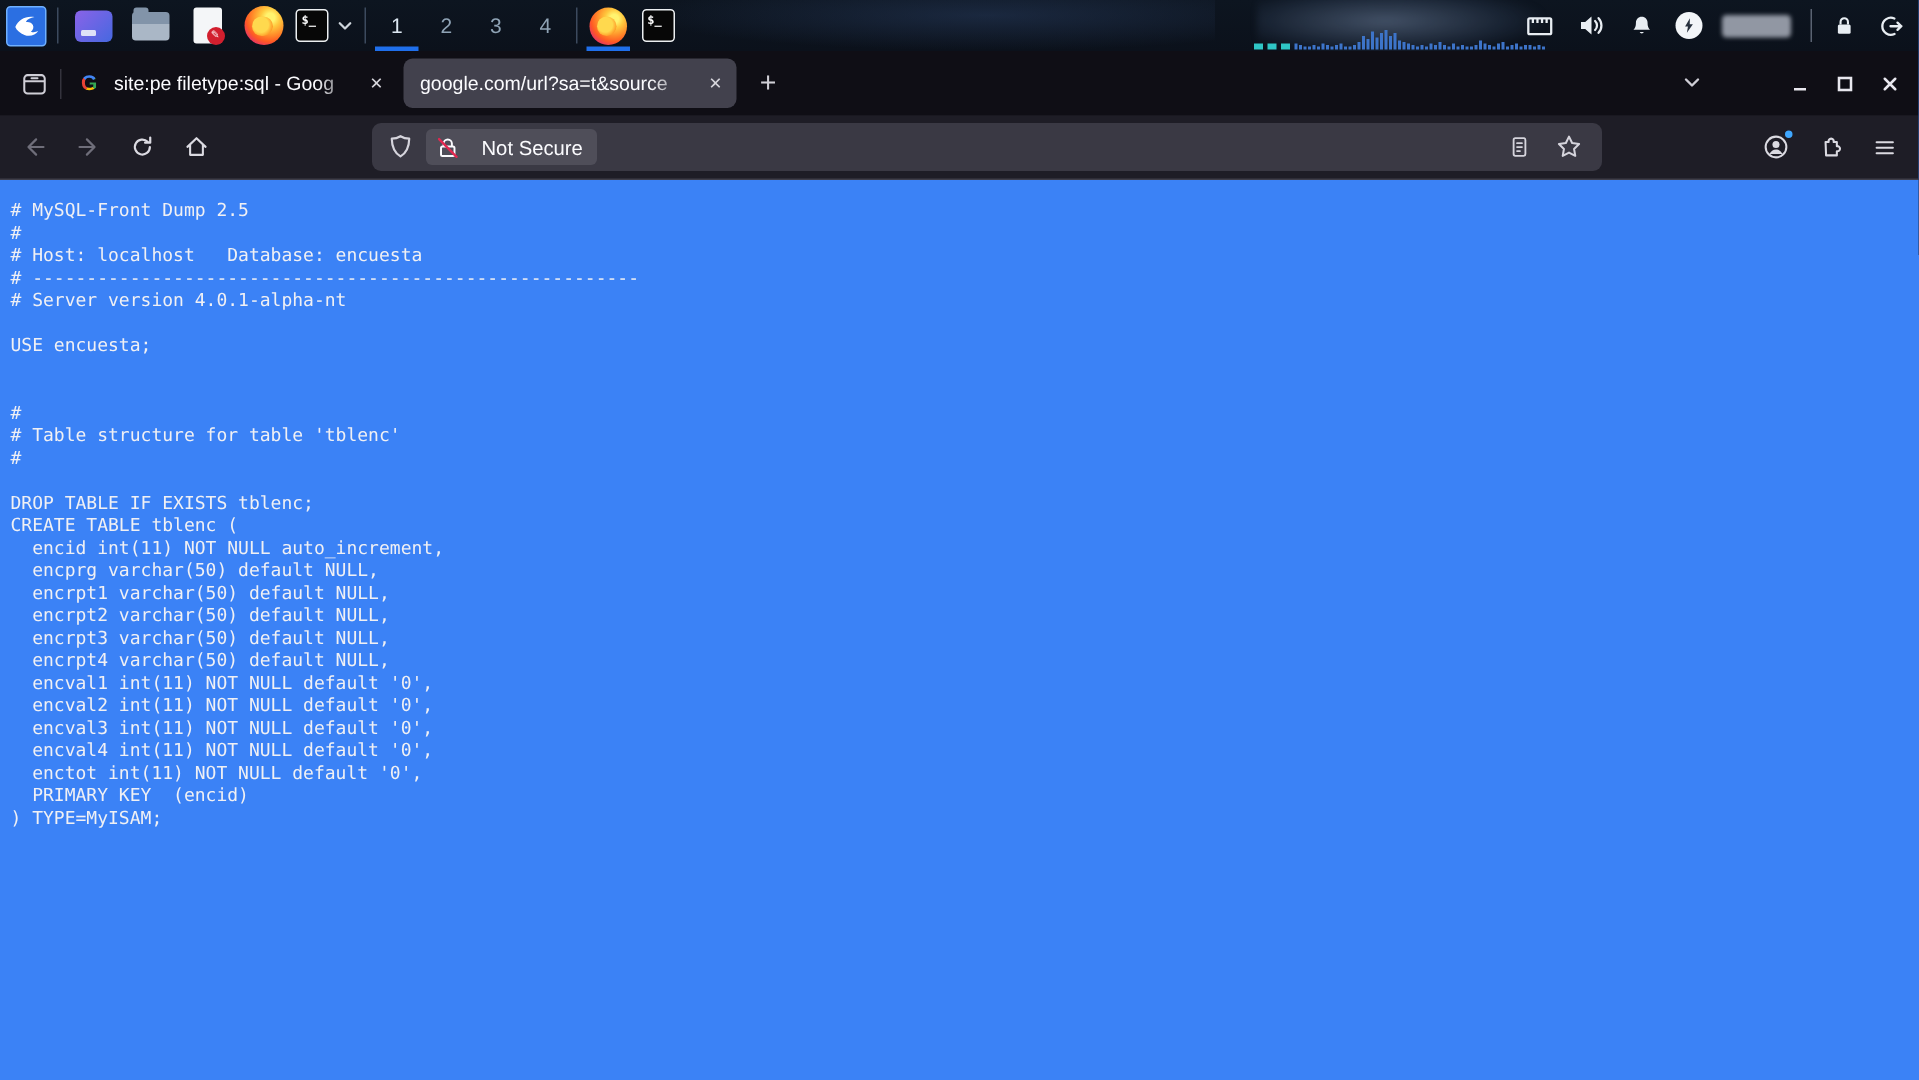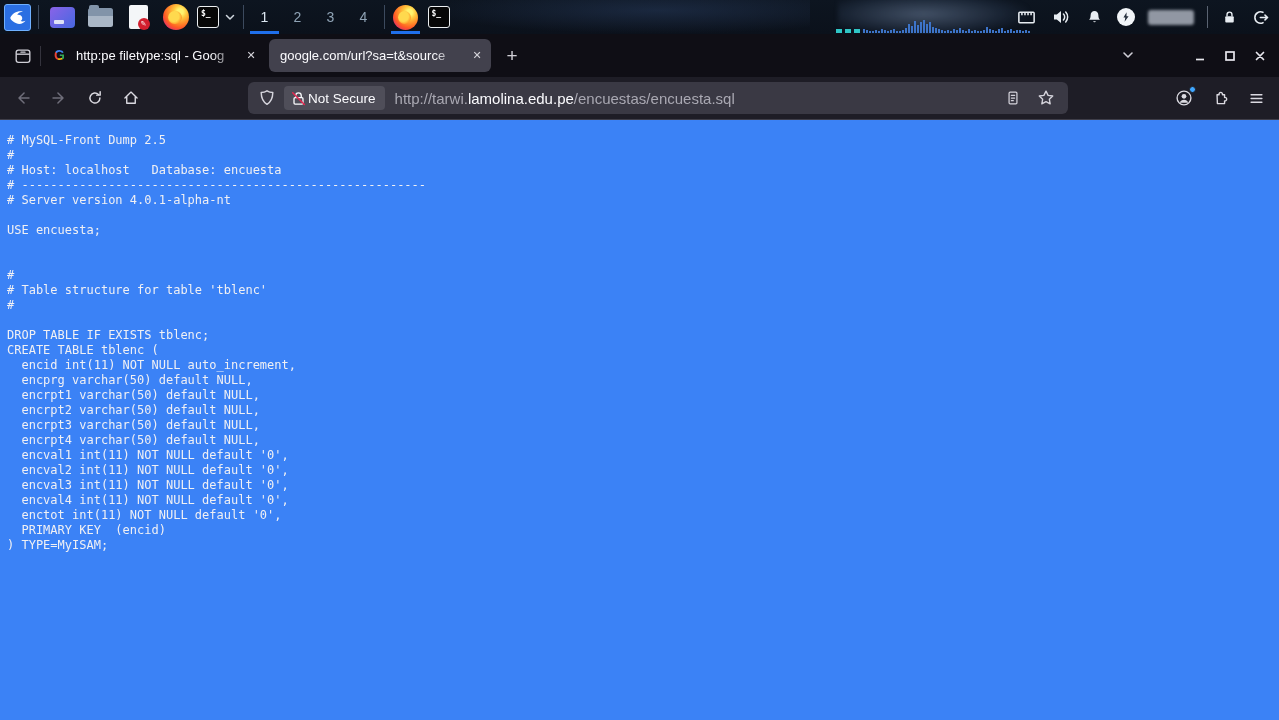--- a/index.html
+++ b/index.html
@@ -110,21 +110,21 @@
   .nav-left { position:absolute; left:8px; top:6px; display:flex; gap:6px; }
   .nav-btn { width:30px; height:30px; border-radius:4px; display:flex; align-items:center; justify-content:center; color:#dbdae1; }
   .nav-btn.disabled { color:#6f6e7a; }
   .urlbar {
     position:absolute; left:248px; top:5px; width:820px; height:32px;
     background:#3a3944; border-radius:6px; display:flex; align-items:center;
   }
   .shield-wrap { margin-left:9px; color:#d5d4dc; }
   .secbadge {
     margin-left:7px; height:24px; padding:0 9px 0 5px; border-radius:4px; background:#4f4e59;
-    display:flex; align-items:center; gap:0; color:#fbfbfe; font-size:13.5px;
+    display:flex; align-items:center; gap:13px; color:#fbfbfe; font-size:13.5px;
   }
   .url-text { margin-left:10px; font-size:15px; white-space:nowrap; }
   .url-dim { color:#a9a8b2; }
   .url-domain { color:#fbfbfe; }
   .urlbar-actions { position:absolute; right:10px; top:0; height:32px; display:flex; align-items:center; gap:9px; color:#d5d4dc; }
   .urlbar-action { width:24px; height:24px; display:flex; align-items:center; justify-content:center; border-radius:3px; }
   .nav-right { position:absolute; right:8px; top:6px; display:flex; gap:6px; }
   .account-wrap { position:relative; }
   .account-dot { position:absolute; top:3px; right:3px; width:7px; height:7px; border-radius:50%; background:#3fa7ff; border:1px solid #1e1d26; }
 
@@ -308,21 +308,21 @@
           <rect x="3.5" y="4.5" width="15" height="13.5" rx="2.5"></rect>
           <path d="M3.5 9h15"></path>
           <path d="M8.8 6.8h4.4" stroke-linecap="round"></path>
         </g>
       </svg>
   </div>
   <div class="tab-sep"></div>
 
   <div class="tab">
     <span class="tab-favicon">G</span>
-    <span class="tab-title">http:pe filetype:sql - Goog</span>
+    <span class="tab-title">site:pe filetype:sql - Goog</span>
     <span class="tab-close">✕</span>
   </div>
 
   <div class="tab active">
     <span class="tab-title">google.com/url?sa=t&amp;source</span>
     <span class="tab-close">✕</span>
   </div>
 
   <div class="icon-btn newtab-btn">+</div>
 
@@ -389,21 +389,20 @@
         <svg width="19" height="19" viewBox="0 0 22 22">
             <g fill="none" stroke="currentColor" stroke-width="1.5">
               <path d="M7.8 10V7.8a3.2 3.2 0 0 1 6.4 0V10"></path>
               <rect x="5.8" y="10" width="10.4" height="7.4" rx="1.2"></rect>
             </g>
             <path d="M4.3 4.3L17.8 18" stroke="#e22850" stroke-width="1.8" stroke-linecap="round"></path>
           </svg>
       </span>
       <span>Not Secure</span>
     </span>
-    <span class="url-text"><span class="url-dim">http://tarwi.</span><span class="url-domain">lamolina.edu.pe</span><span class="url-dim">/encuestas/encuesta.sql</span></span>
     <span class="urlbar-actions">
       <span class="urlbar-action">
         <svg width="18" height="18" viewBox="0 0 22 22">
             <g fill="none" stroke="currentColor" stroke-width="1.5">
               <rect x="6.2" y="3.8" width="9.6" height="14.4" rx="1.4"></rect>
               <path d="M9 7.9h4M9 11.1h4M9 14.3h2.4" stroke-linecap="round"></path>
             </g>
           </svg>
       </span>
       <span class="urlbar-action">

